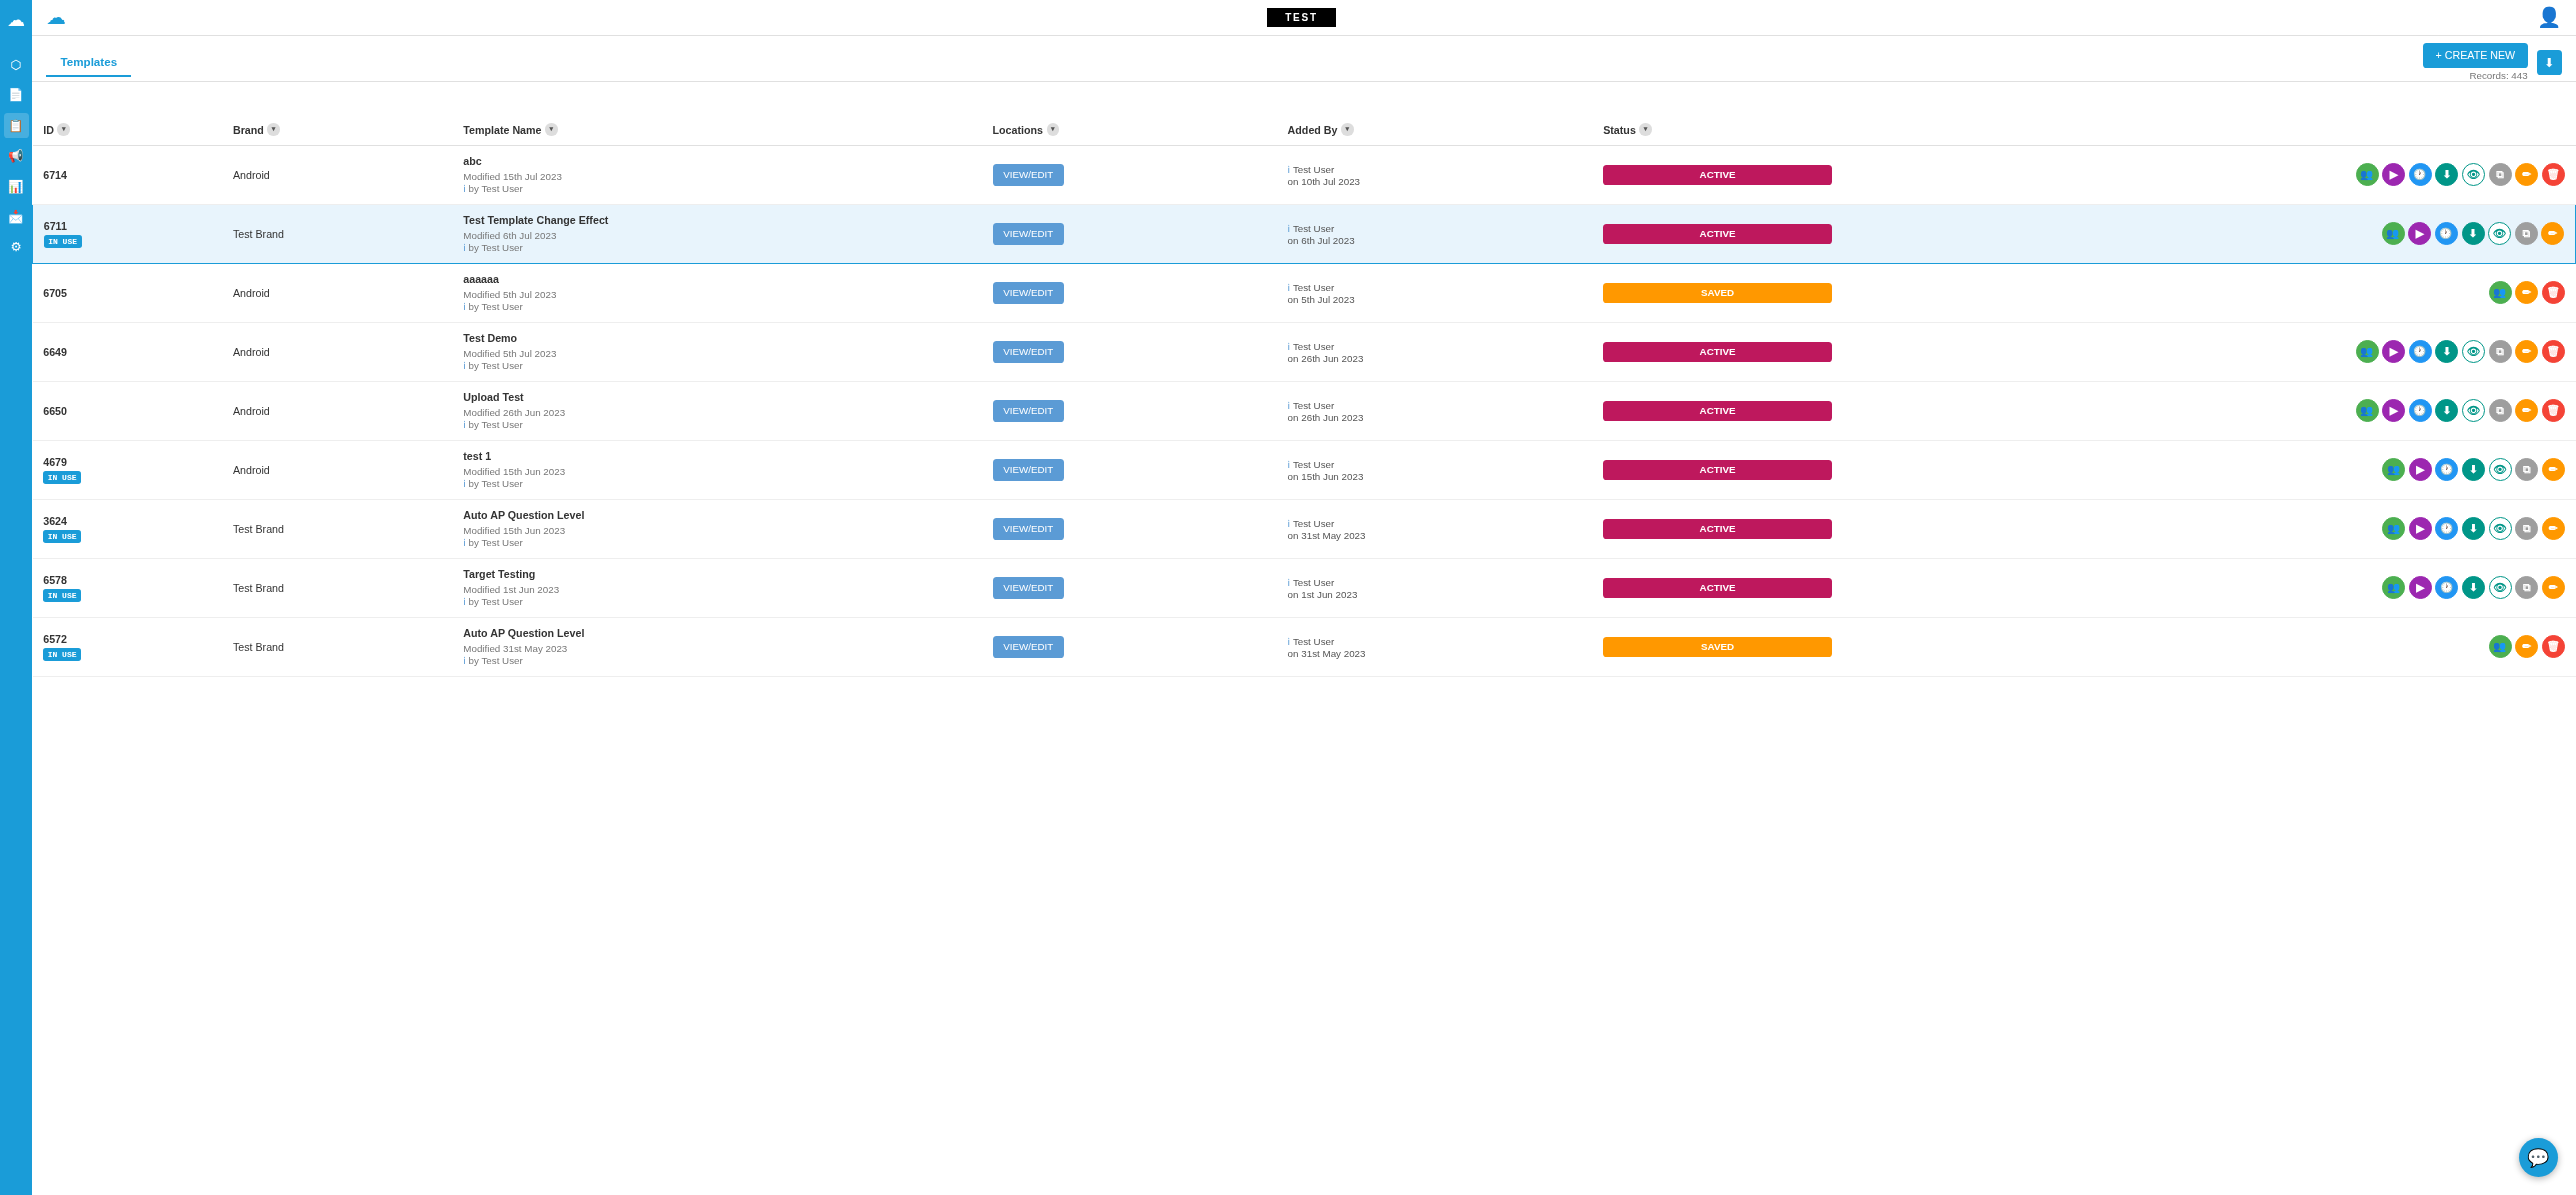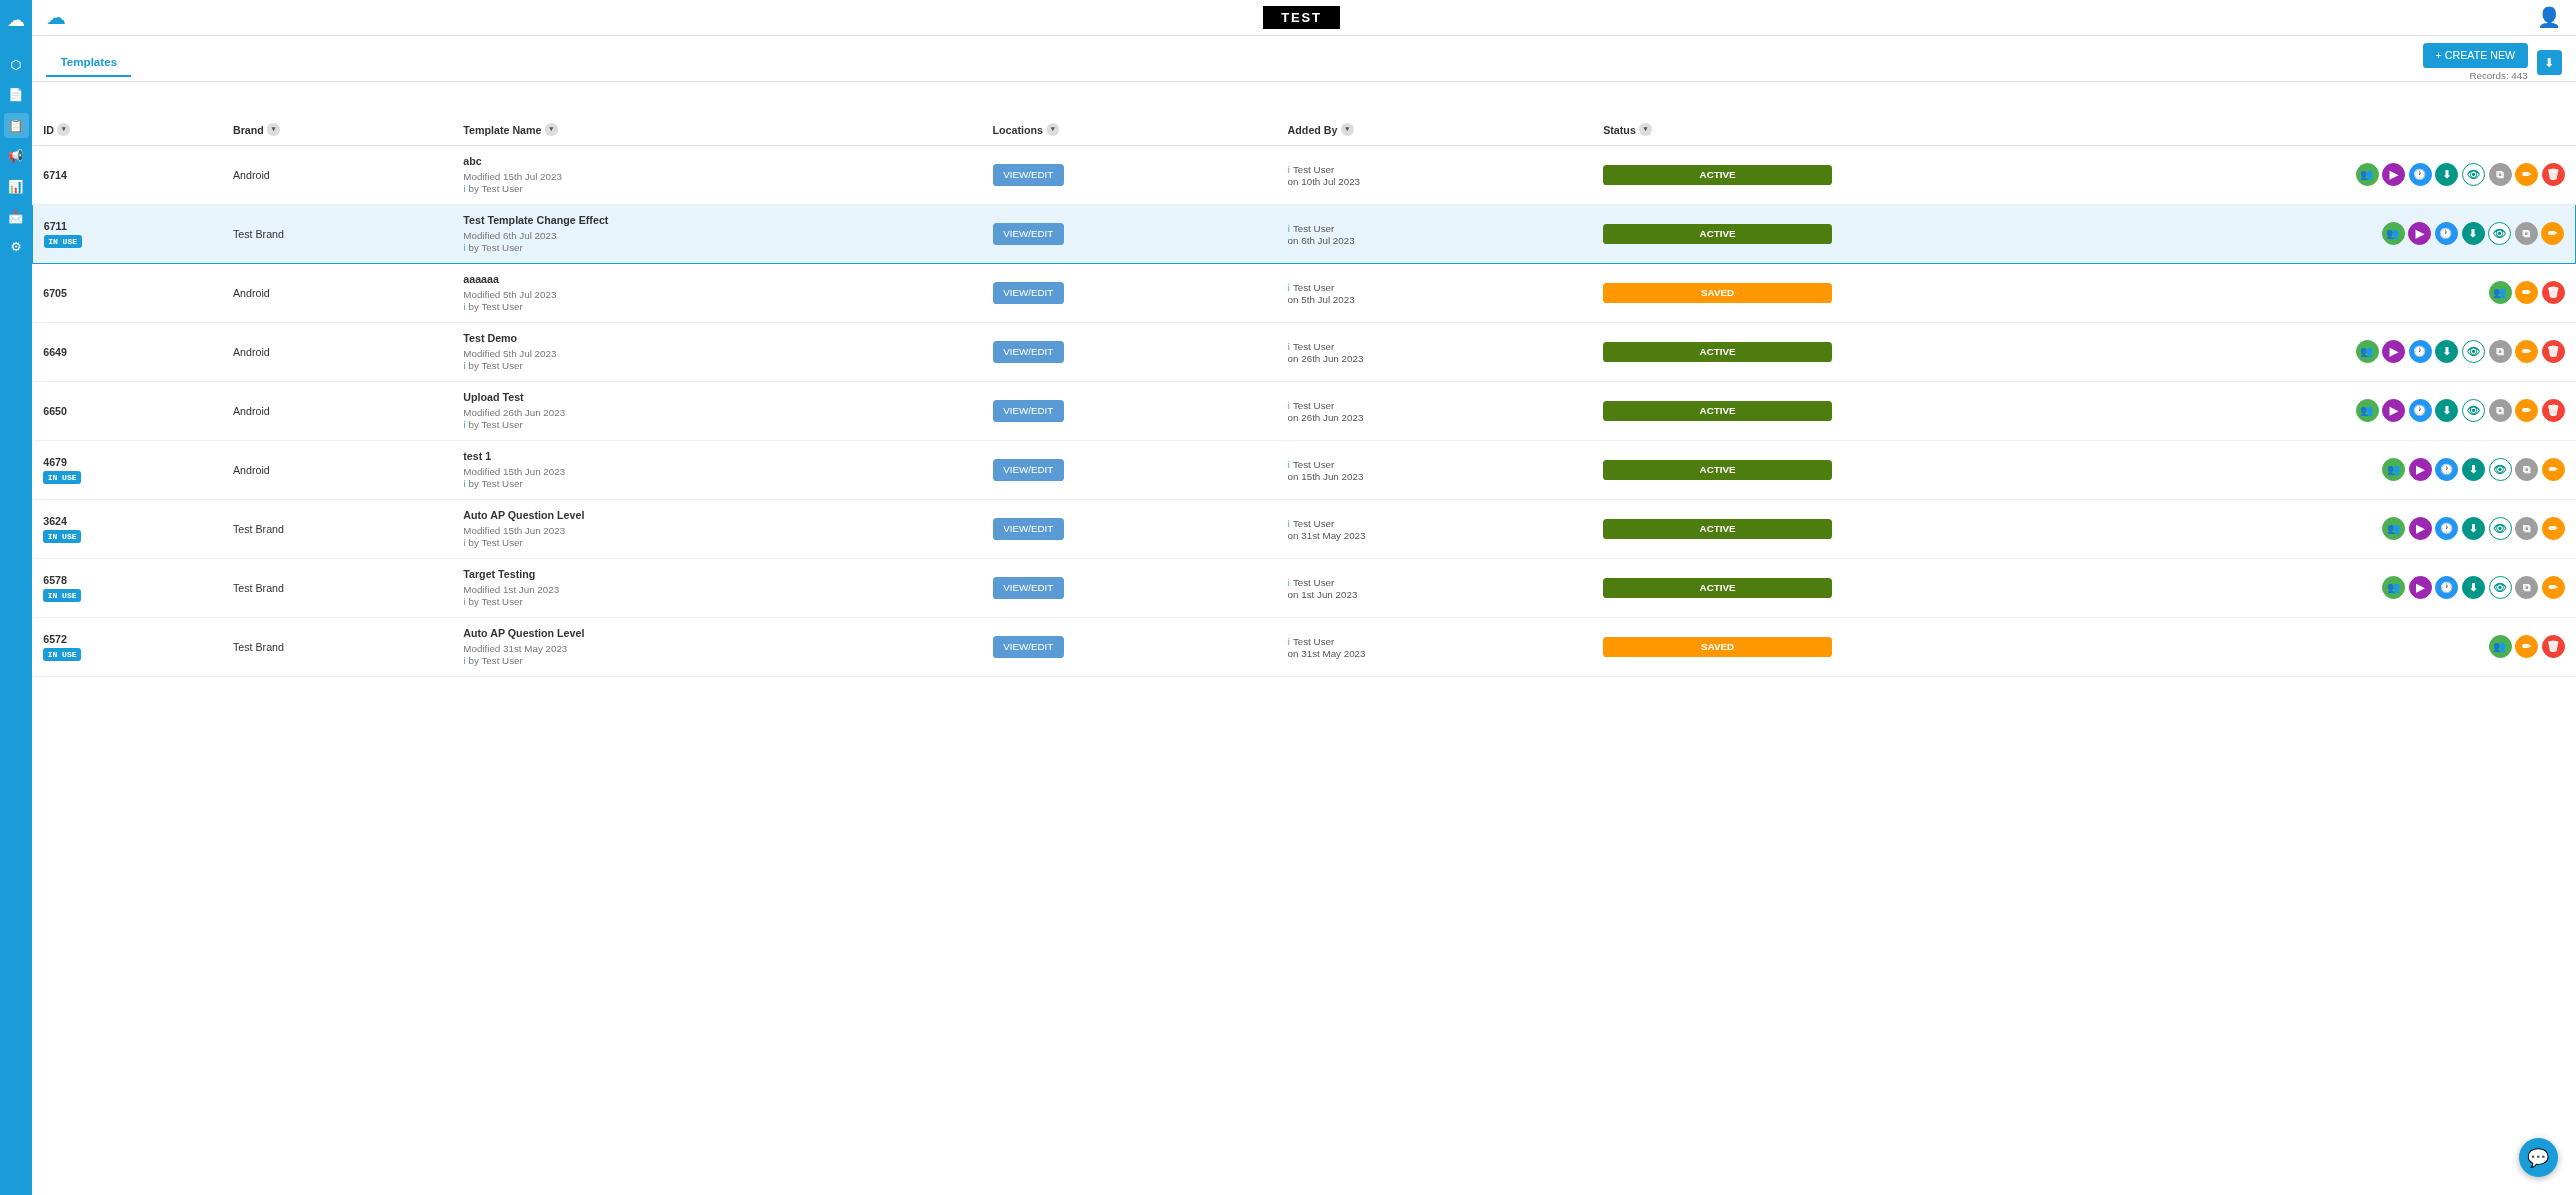--- a/index.html
+++ b/index.html
@@ -48,21 +48,21 @@
       border-bottom: 0.9px solid #e0e0e0;
     }
     .logo-cloud {
       color: #1a9cd8;
       font-size: 19.7px;
     }
     .test-badge {
       background: black;
       color: white;
       font-weight: bold;
-      font-size: 13px;
+      font-size: 10px;
       padding: 3.6px 18px;
       letter-spacing: 1.8px;
     }
     .user-icon {
       color: #1a9cd8;
       font-size: 19.7px;
     }
 
     
     .page-area {
@@ -214,21 +214,21 @@
       white-space: nowrap;
     }
 
     
     .added-by { font-size: 9.8px; color: #555; }
     .added-by-user { font-size: 9.8px; color: #555; font-weight: 500; }
     .info-icon { color: #5b9bd5; font-size: 9.8px; }
 
     
     .status-active {
-      background: #4d7c0f;
+      background: #be185d;
       color: white;
       padding: 4.5px 10.7px;
       border-radius: 3.6px;
       font-size: 9.8px;
       font-weight: bold;
       text-align: center;
     }
     .status-saved {
       background: #ff9800;
       color: white;

